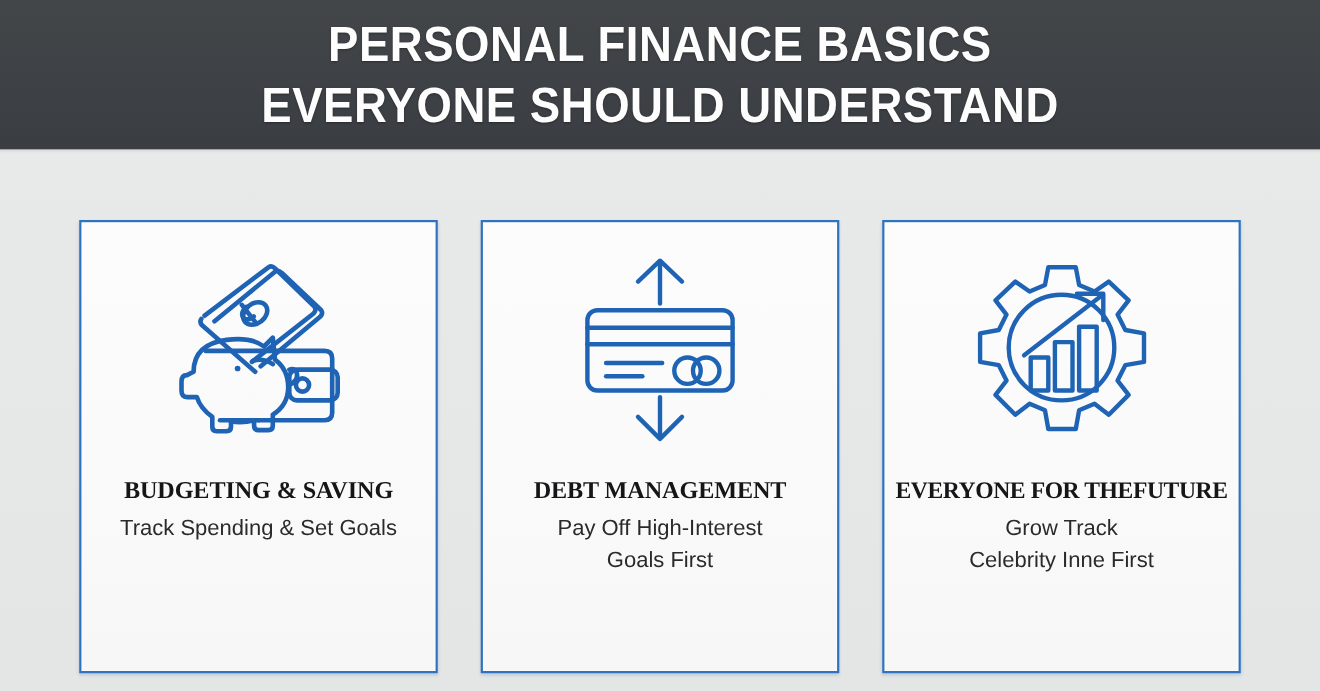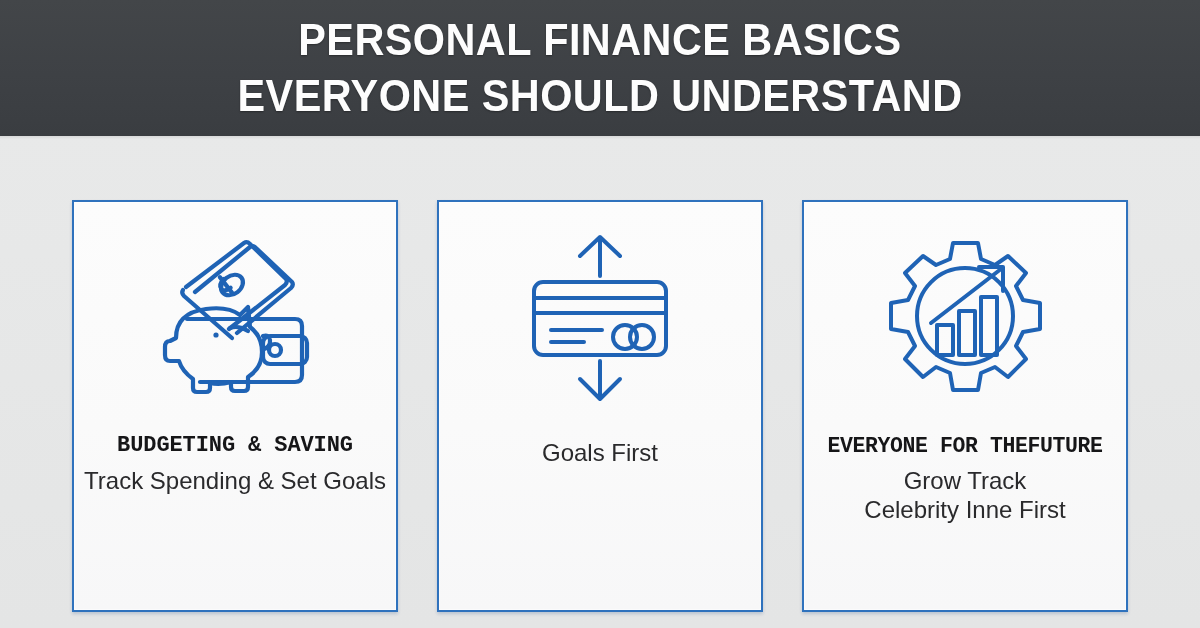--- a/index.html
+++ b/index.html
@@ -95,37 +95,37 @@
   }
 
   .card-text {
     width: 100%;
     padding: 0 8px;
     box-sizing: border-box;
     text-align: center;
   }
   .card-heading {
     color: #161618;
-    font-family: Liberation Mono, monospace;
+    font-family: Liberation Serif, serif;
     font-weight: 700;
     font-size: 22px;
     line-height: 28px;
     letter-spacing: -0.1px;
     white-space: nowrap;
   }
   .card-heading.tight {
     font-size: 21.5px;
     letter-spacing: -0.4px;
   }
   .card-sub {
     margin-top: 6px;
     color: #2a2a2c;
     font-family: "Liberation Sans", sans-serif;
     font-weight: 400;
-    font-size: 24px;
+    font-size: 20px;
     line-height: 29px;
   }
   .card-sub .sub-line {
     display: block;
     white-space: nowrap;
   }
 </style>
 </head>
 <body>
 
@@ -198,21 +198,23 @@
           <path d="M31 112 L64 112"></path>
 
           <circle cx="105" cy="107" r="12"></circle>
           <circle cx="122" cy="107" r="12"></circle>
 
           <path d="M80 131 L80 168"></path>
           <path d="M60 149 L80 169 L100 149"></path>
         </svg>
       </div>
       <div class="card-text">
+        <div class="card-heading">DEBT MANAGEMENT</div>
         <div class="card-sub">
+          <span class="sub-line">Pay Off High-Interest</span>
           <span class="sub-line">Goals First</span>
         </div>
       </div>
     </div>
 
     <div class="card">
       <div class="card-icon">
         <svg width="165" height="160" viewBox="0 0 165 160" fill="none" stroke="#1f63b5" stroke-width="4" stroke-linecap="round" stroke-linejoin="round">
 
           <path d="M70 6 L95 6 L98 22

